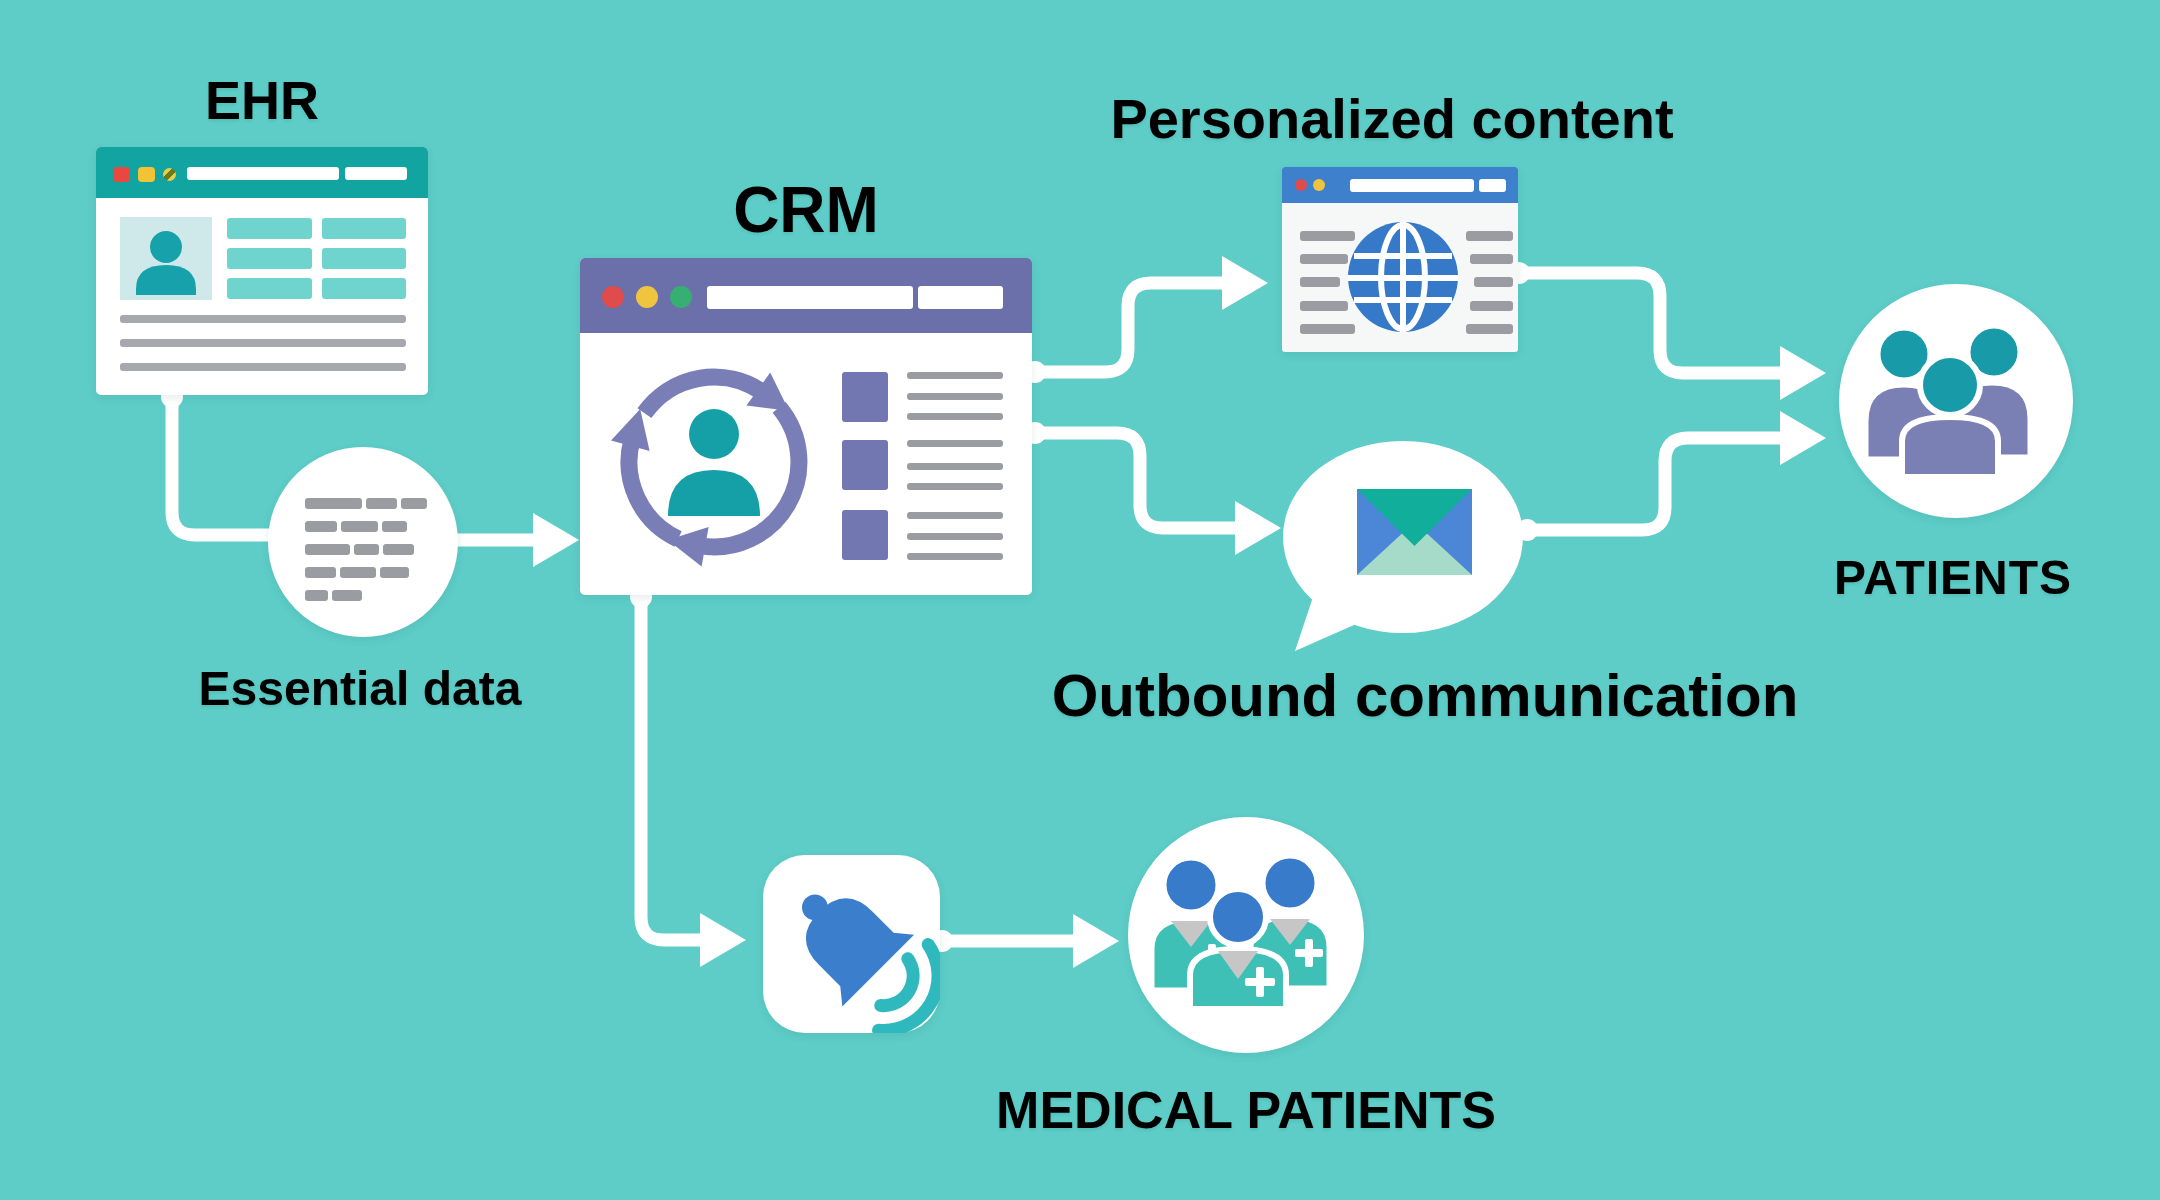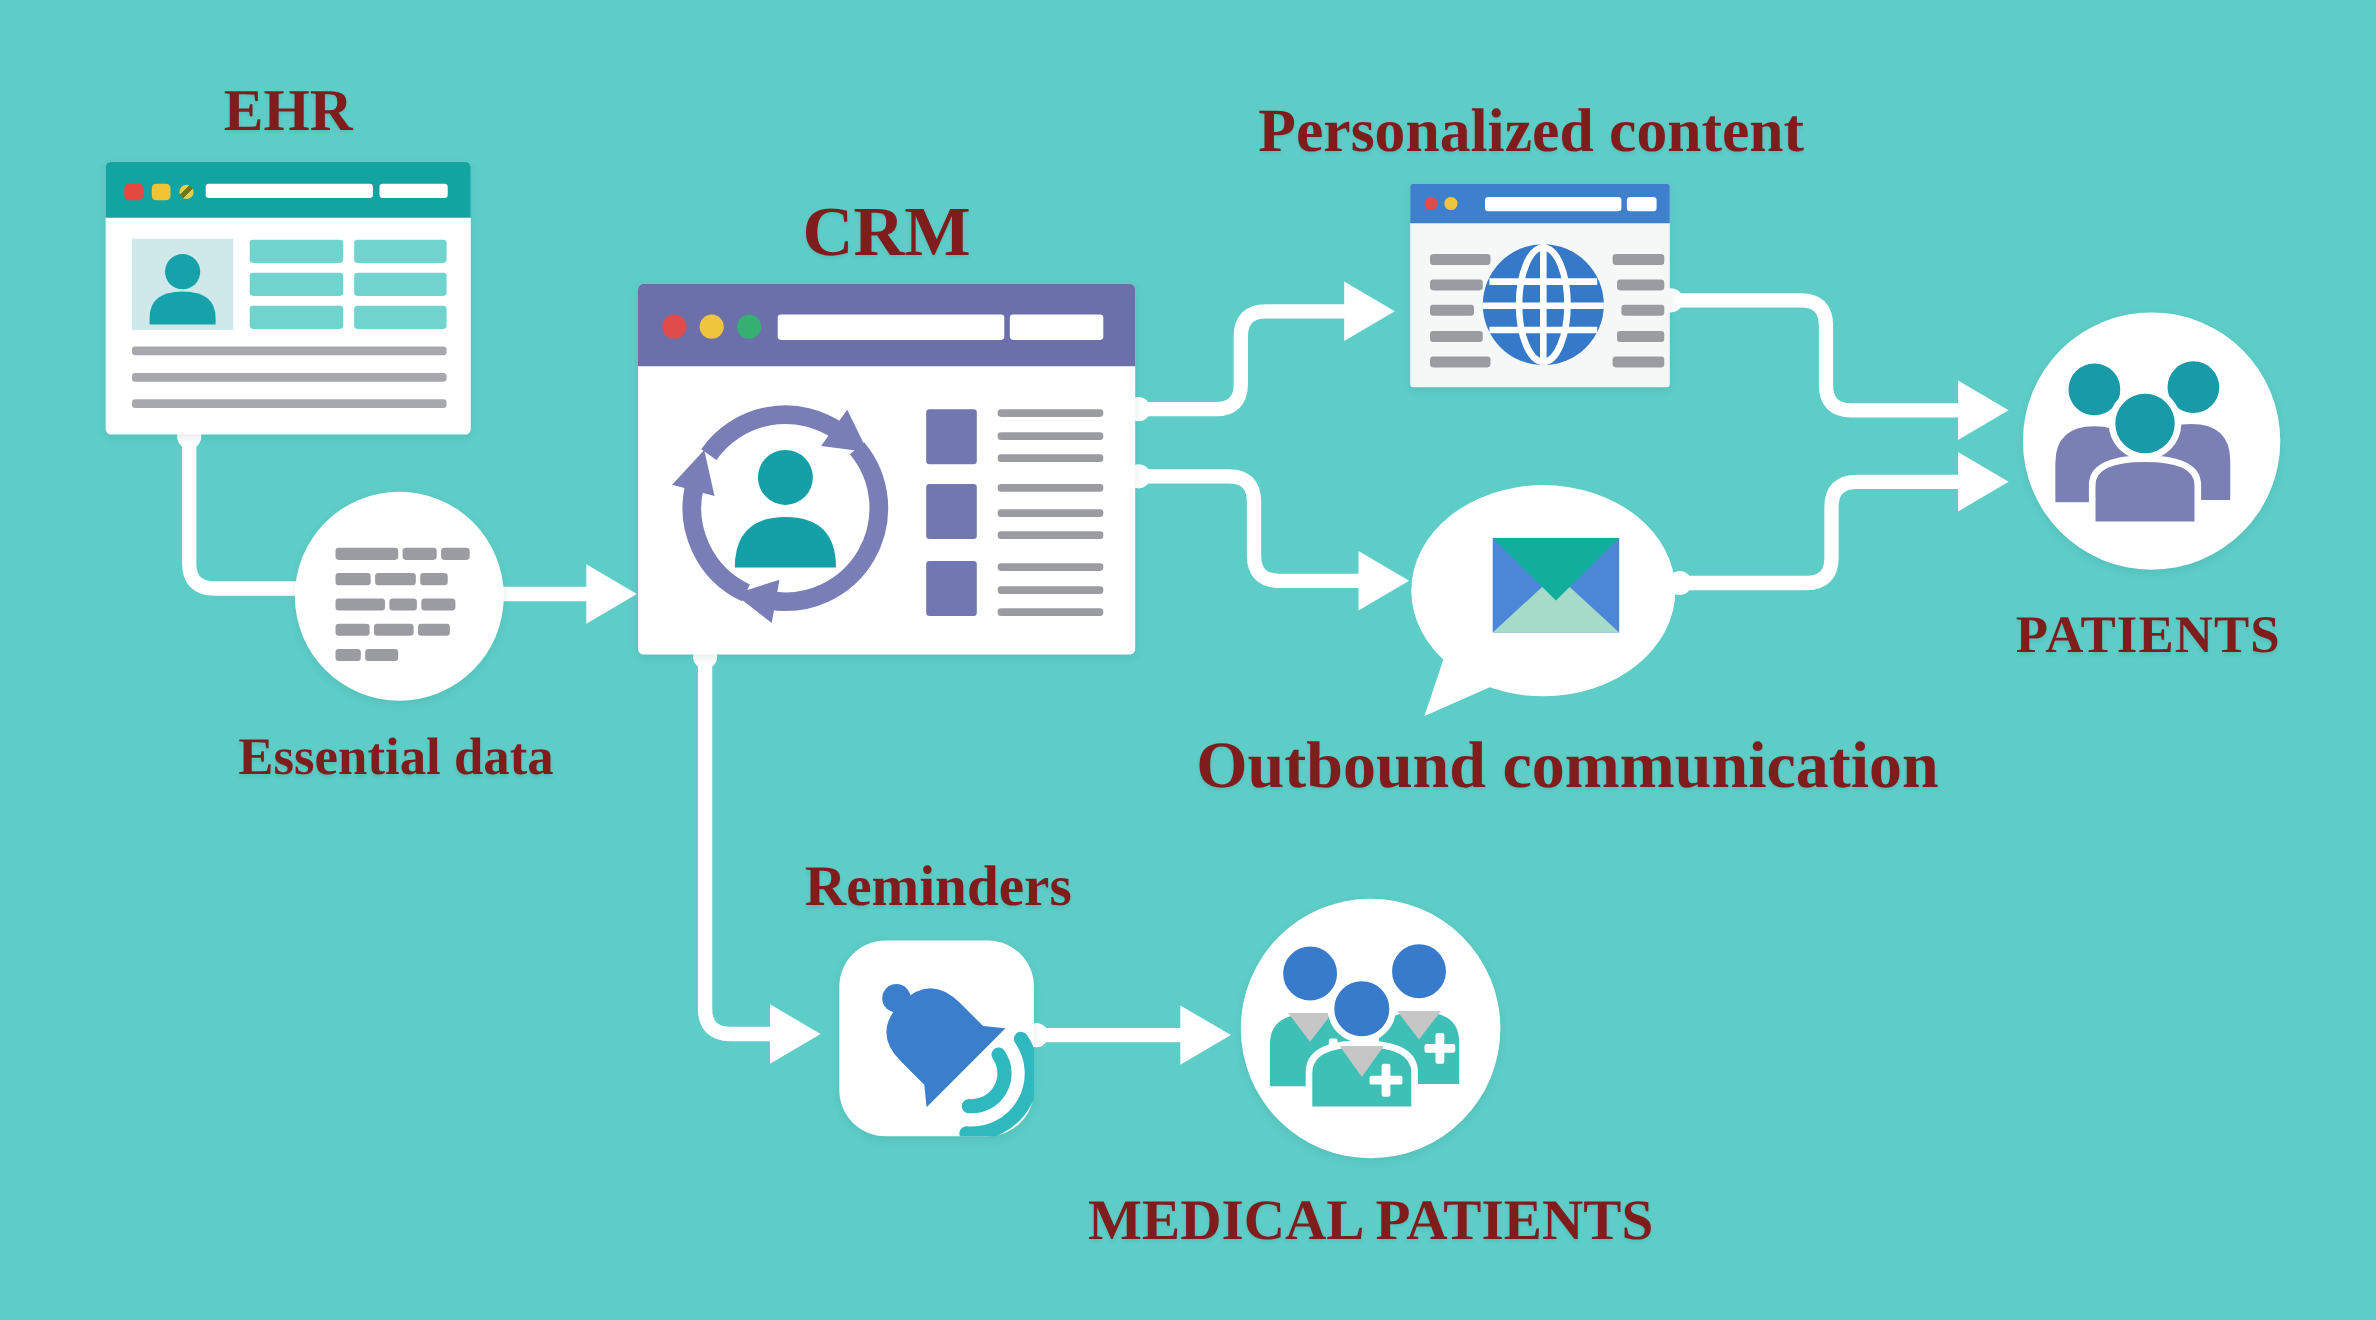--- a/index.html
+++ b/index.html
@@ -1,19 +1,19 @@
 <!DOCTYPE html>
 <html><head>
 <meta charset="utf-8">
 <style>
   html,body{margin:0;padding:0;background:#5ECDC7;}
   #canvas{position:relative;width:2160px;height:1200px;background:#5ECDC7;overflow:hidden;
           font-family:"Liberation Sans",sans-serif;}
-  .lbl{position:absolute;color:#7f1d1d;font-weight:700;text-align:center;line-height:1.05;
-       text-shadow:0 2px 3px rgba(20,90,90,.12);white-space:nowrap;font-family:Liberation Serif, serif;}
+  .lbl{position:absolute;color:#000000;font-weight:700;text-align:center;line-height:1.05;
+       text-shadow:0 2px 3px rgba(20,90,90,.12);white-space:nowrap;}
   svg{position:absolute;display:block;}
   .window{position:absolute;background:#FFFFFF;border-radius:5px;
           box-shadow:0 3px 8px rgba(15,80,80,.10);}
   .win-header{position:absolute;left:0;top:0;width:100%;border-radius:5px 5px 0 0;}
   .dot{position:absolute;border-radius:50%;}
   .sqdot{position:absolute;border-radius:4px;}
   .abar{position:absolute;background:#FFFFFF;border-radius:3px;}
   .bar{position:absolute;border-radius:3px;}
   .tealbar{background:#6FD4CD;}
   .graybar{background:#A7A7AE;}
@@ -53,21 +53,20 @@
       <circle cx="1527" cy="530" r="11"></circle>
       <circle cx="942" cy="941" r="11"></circle>
     </g>
   </svg>
 
   <div class="lbl" style="left:96px;top:72px;width:332px;font-size:54px;">EHR</div>
   <div class="lbl" style="left:580px;top:166px;width:452px;font-size:64px;margin-top:11px;">CRM</div>
   <div class="lbl" style="left:1042px;top:90px;width:700px;font-size:56px;">Personalized content</div>
   <div class="lbl" style="left:110px;top:664px;width:500px;font-size:48px;">Essential data</div>
   <div class="lbl" style="left:1025px;top:664px;width:800px;font-size:60px;">Outbound communication</div>
-  <div class="lbl" style="left:603px;top:780px;width:500px;font-size:52px;">Reminders</div>
   <div class="lbl" style="left:1753px;top:553px;width:400px;font-size:48px;letter-spacing:1px;">PATIENTS</div>
   <div class="lbl" style="left:946px;top:1083px;width:600px;font-size:52px;">MEDICAL PATIENTS</div>
 
   <div class="window" style="left:96px;top:147px;width:332px;height:248px;">
     <div class="win-header" style="height:51px;background:#12A4A1;"></div>
     <span class="sqdot" style="left:17px;top:20px;width:17px;height:15px;background:#E8483F;"></span>
     <span class="sqdot" style="left:42px;top:20px;width:17px;height:15px;background:#F2C335;"></span>
     <span class="dot" style="left:67px;top:21px;width:13px;height:13px;background:linear-gradient(135deg,#E3CF49 38%,#6B7A1F 38%,#6B7A1F 62%,#E3CF49 62%);"></span>
     <span class="abar" style="left:91px;top:20px;width:152px;height:13px;"></span>
     <span class="abar" style="left:249px;top:20px;width:62px;height:13px;"></span>

